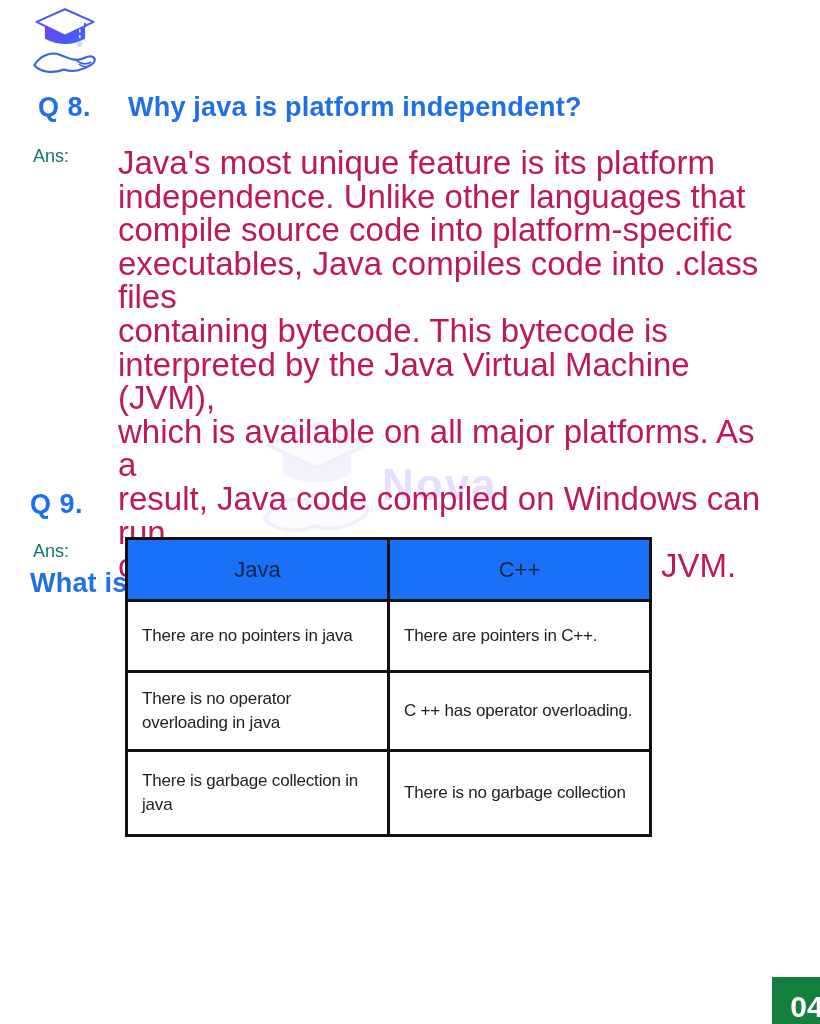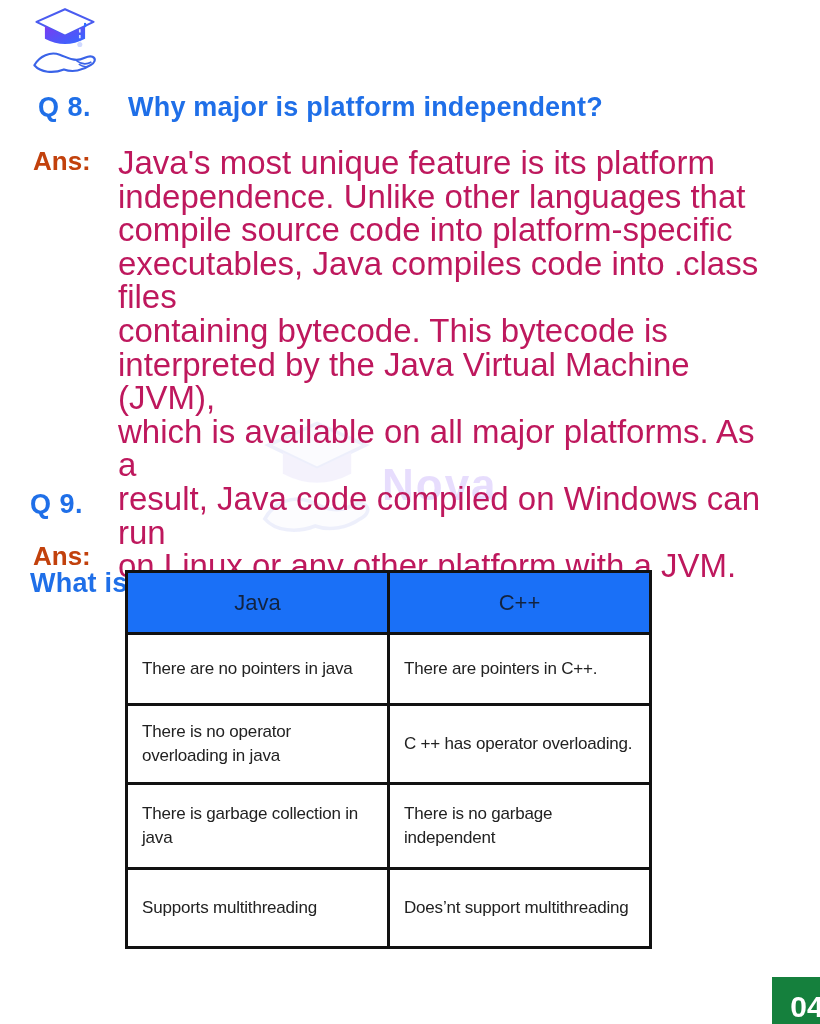--- a/index.html
+++ b/index.html
@@ -26,35 +26,35 @@
   .q-number {
     color:#1f6fe8; font-weight:800; font-size:27px; letter-spacing:0.5px; white-space:nowrap;
   }
   .q-title {
     color:#1f6fe8; font-weight:800; font-size:27px; letter-spacing:0.2px; white-space:nowrap;
   }
   .q8-row { left:38px; top:92px; gap:37px; }
   .q9-row { left:30px; top:489px; gap:48px;flex-direction:column; }
 
   .ans-label {
-    position:absolute; color:#c2410c; font-weight:700; font-size:26px; z-index:1;
+    position:absolute; color:#0f766e; font-weight:400; font-size:18px; z-index:1;
   }
   .ans8-label { left:33px; top:146px; }
   .ans9-label { left:33px; top:541px; }
 
   .answer-text {
     position:absolute; left:118px; top:146px; width:650px;
     color:#be185d; font-size:33px; line-height:33.6px;
     white-space:pre-line; z-index:1;
   }
 
   
   .cmp-table {
     position:absolute; left:125px; top:537px; width:527px; z-index:1;
-    border-collapse:collapse; table-layout:fixed;margin-top:33px;
+    border-collapse:collapse; table-layout:fixed;
   }
   .cmp-table th, .cmp-table td {
     border:3px solid #111111;
   }
   .cmp-table th {
     background:#1a70f7; color:#13233f;
     height:57px; font-size:22px; font-weight:400; text-align:center;
   }
   .cmp-table td {
     background:#ffffff; color:#222222;
@@ -103,21 +103,21 @@
     <svg viewBox="0 0 64 70">
       <path d="M32 3 L59 15 L32 28 L5 15 Z" fill="#eef0fb" stroke="#aab4f0" stroke-width="2"></path>
       <path d="M13 19 L32 28 L51 19 L51 31 Q32 41 13 31 Z" fill="#c9c2f5"></path>
       <path d="M3 56 C8 47 18 43 27 46 C33 48 36 51 43 51 C50 51 53 46 58 48 C62 50 60 54 56 56 C49 61 39 63 31 60 C21 64 9 63 3 56 Z" fill="#f4f5fd" stroke="#aab4f0" stroke-width="2"></path>
     </svg>
     <span class="wm-text">Nova</span>
   </div>
 
   <div class="qrow q8-row">
     <span class="q-number">Q 8.</span>
-    <span class="q-title">Why major is platform independent?</span>
+    <span class="q-title">Why java is platform independent?</span>
   </div>
   <div class="ans-label ans8-label">Ans:</div>
   <div class="answer-text">Java's most unique feature is its platform
 independence. Unlike other languages that
 compile source code into platform-specific
 executables, Java compiles code into .class files
 containing bytecode. This bytecode is
 interpreted by the Java Virtual Machine (JVM),
 which is available on all major platforms. As a
 result, Java code compiled on Windows can run
@@ -140,24 +140,20 @@
       <tr class="r2">
         <td>There are no pointers in java</td>
         <td>There are pointers in C++.</td>
       </tr>
       <tr class="r3">
         <td>There is no operator overloading in java</td>
         <td>C ++ has operator overloading.</td>
       </tr>
       <tr class="r4">
         <td>There is garbage collection in java</td>
-        <td>There is no garbage independent</td>
-      </tr>
-      <tr class="r5">
-        <td>Supports multithreading</td>
-        <td>Does’nt support multithreading</td>
+        <td>There is no garbage collection</td>
       </tr>
     </tbody>
   </table>
 
   <div class="page-badge">04</div>
 
 </div>
 
 </body></html>

